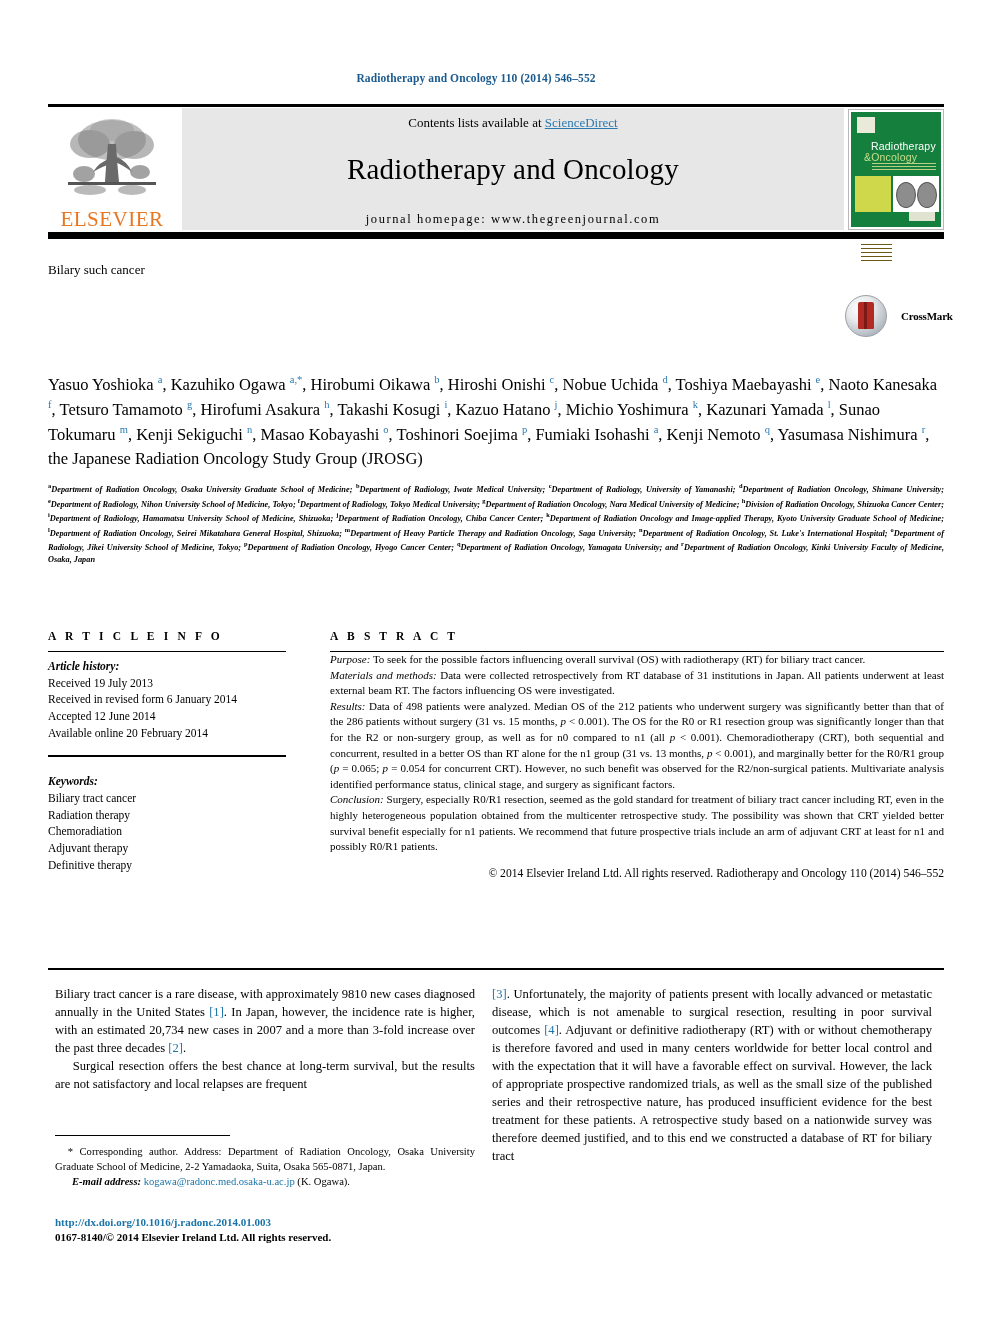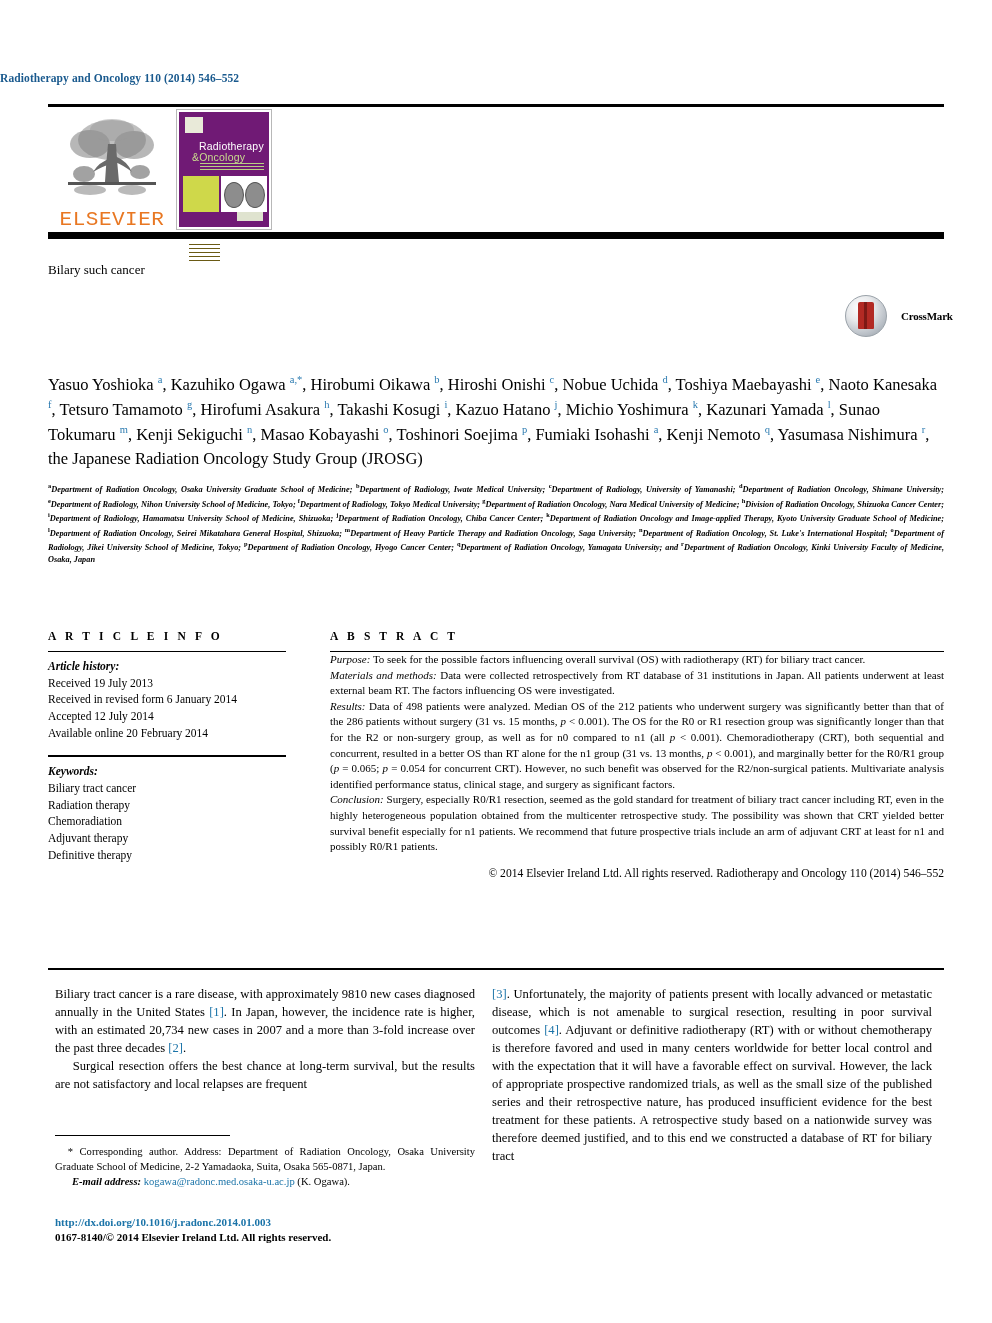--- a/index.html
+++ b/index.html
@@ -9,39 +9,40 @@
     font-family: "Liberation Serif", "DejaVu Serif", serif;
     color: #000;
     position: relative;
     overflow: hidden;
   }
   .page { position: relative; width: 992px; height: 1323px; padding: 0; box-sizing: border-box; }
 
   
   .runhead {
     position: absolute; top: 72px; left: 0; width: 952px;
+    text-align: center;
     font-family: "Liberation Serif", serif;
     font-size: 11.5px; font-weight: bold; color: #1a5a8e;
     letter-spacing: .1px;
   }
 
   
   .masthead {
     position: absolute; left: 48px; top: 104px; width: 896px; height: 128px;
     border-top: 3px solid #000;
     box-sizing: border-box;
   }
   .mast-inner { display:flex; height: 125px; align-items: stretch; }
   .elsevier-logo {
     width: 128px; flex: 0 0 128px; display:flex; flex-direction:column;
     align-items:center; justify-content:flex-end; padding-bottom: 2px;
   }
   .tree-svg { width: 104px; height: 94px; display:block; }
   .elsevier-word {
-    font-family: Liberation Mono, monospace;
+    font-family: Liberation Serif, serif;
     font-size: 21px; color:#E87722; letter-spacing:.5px; line-height: 1;
     margin-top: 1px;
   }
   .mast-center {
     flex: 1 1 auto; background: #e7e7e7; margin: 1px 4px 2px 6px;
     display:flex; flex-direction:column; align-items:center; justify-content:center;
     position: relative;
   }
   .contents-line { font-size: 13px; margin-top: 4px; }
   .sciencedirect { color:#2a7ab0; }
@@ -49,21 +50,21 @@
     font-size: 29px; letter-spacing: .2px; margin: 22px 0 26px 0;
   }
   .homepage { font-size: 12.5px; letter-spacing: 1.6px; }
 
   
   .cover {
     flex: 0 0 96px; width:96px; margin: 2px 0 2px 0;
     border: 1px solid #b8b8b8; background:#fff; padding:2px; box-sizing:border-box;
   }
   .cover-in {
-    width:100%; height:100%; background:#701a75; position:relative; box-sizing:border-box;
+    width:100%; height:100%; background:#15803d; position:relative; box-sizing:border-box;
   }
   .cov-badge { position:absolute; left:6px; top:5px; width:18px; height:16px; background:#e9ead9; }
   .cov-t1 { position:absolute; left:20px; top:28px; font-family:"Liberation Sans",sans-serif;
             font-size:10.5px; color:#fff; letter-spacing:.2px; }
   .cov-t2 { position:absolute; left:13px; top:39px; font-family:Liberation Sans, sans-serif;
             font-size:10.5px; color:#c9dd8e; letter-spacing:.2px; }
   .cov-sub { position:absolute; left:21px; top:51px; width:64px; height:7px;
              background: repeating-linear-gradient(to bottom,#b9cf83 0 1px, transparent 1px 3px); }
   .cov-yellow { position:absolute; left:4px; top:64px; width:36px; height:36px; background:#cfd84a; }
   .cov-ylines { position:absolute; left:6px; top:68px; width:31px; height:20px;
@@ -122,21 +123,21 @@
   .infobox { position:absolute; left:48px; top:630px; width:896px; }
   .col-info { position:absolute; left:0; top:0; width:238px; }
   .col-abs  { position:absolute; left:282px; top:0; width:614px; }
 
   .head-sp { font-size:11.5px; font-weight:bold; letter-spacing:3.2px; }
   .rule-thin { border-top:1px solid #000; margin-top:9px; }
   .rule-thick { border-top:2px solid #000; }
 
   .hist { font-size:11.5px; line-height:1.45; margin-top:6px; }
   .hist .it { font-style:italic; font-weight:bold; }
-  .kw { font-size:11.5px; line-height:1.45; margin-top:6px; }
+  .kw { font-size:11.5px; line-height:1.45; margin-top:16px; }
   .kw .it { font-style:italic; font-weight:bold; }
   .kwspace { height: 14px; }
 
   .abs-body { font-size:11px; line-height:1.42; text-align:justify; margin-top:0; }
   .abs-body em { font-style: italic; }
   .copyright { text-align:right; margin-top:12px; font-size:11.6px; }
 
   .box-rule-bottom {
     position:absolute; left:48px; top:968px; width:896px; border-top:2px solid #000;
   }
@@ -184,20 +185,27 @@
             <ellipse cx="24" cy="60" rx="11" ry="8" fill="#7a7a7a" opacity=".7"></ellipse>
             <ellipse cx="80" cy="58" rx="10" ry="7" fill="#7a7a7a" opacity=".7"></ellipse>
             <rect x="8" y="68" width="88" height="3" fill="#555"></rect>
             <ellipse cx="30" cy="76" rx="16" ry="5" fill="#8c8c8c" opacity=".6"></ellipse>
             <ellipse cx="72" cy="76" rx="14" ry="5" fill="#8c8c8c" opacity=".6"></ellipse>
           </g>
         </svg>
         <div class="elsevier-word">ELSEVIER</div>
       </div>
 
+      <div class="mast-center">
+        <div class="contents-line">
+          <span>Contents lists available at </span><a class="sciencedirect" href="#">ScienceDirect</a>
+        </div>
+        <div class="journal-name">Radiotherapy and Oncology</div>
+        <div class="homepage">journal homepage: www.thegreenjournal.com</div>
+      </div>
 
       <div class="cover">
         <div class="cover-in">
           <div class="cov-badge"></div>
           <div class="cov-t1">Radiotherapy</div>
           <div class="cov-t2">&amp;Oncology</div>
           <div class="cov-sub"></div>
           <div class="cov-yellow">
               <div class="cov-ylines"></div>
             </div>
@@ -229,21 +237,21 @@
 
   <div class="infobox">
 
     <div class="col-info">
       <div class="head-sp">A R T I C L E  I N F O</div>
       <div class="rule-thin"></div>
       <div class="hist">
         <div class="it">Article history:</div>
         <div>Received 19 July 2013</div>
         <div>Received in revised form 6 January 2014</div>
-        <div>Accepted 12 July 2014</div>
+        <div>Accepted 12 June 2014</div>
         <div>Available online 20 February 2014</div>
       </div>
       <div class="kwspace"></div>
       <div class="rule-thick"></div>
       <div class="kw">
         <div class="it">Keywords:</div>
         <div>Biliary tract cancer</div>
         <div>Radiation therapy</div>
         <div>Chemoradiation</div>
         <div>Adjuvant therapy</div>

